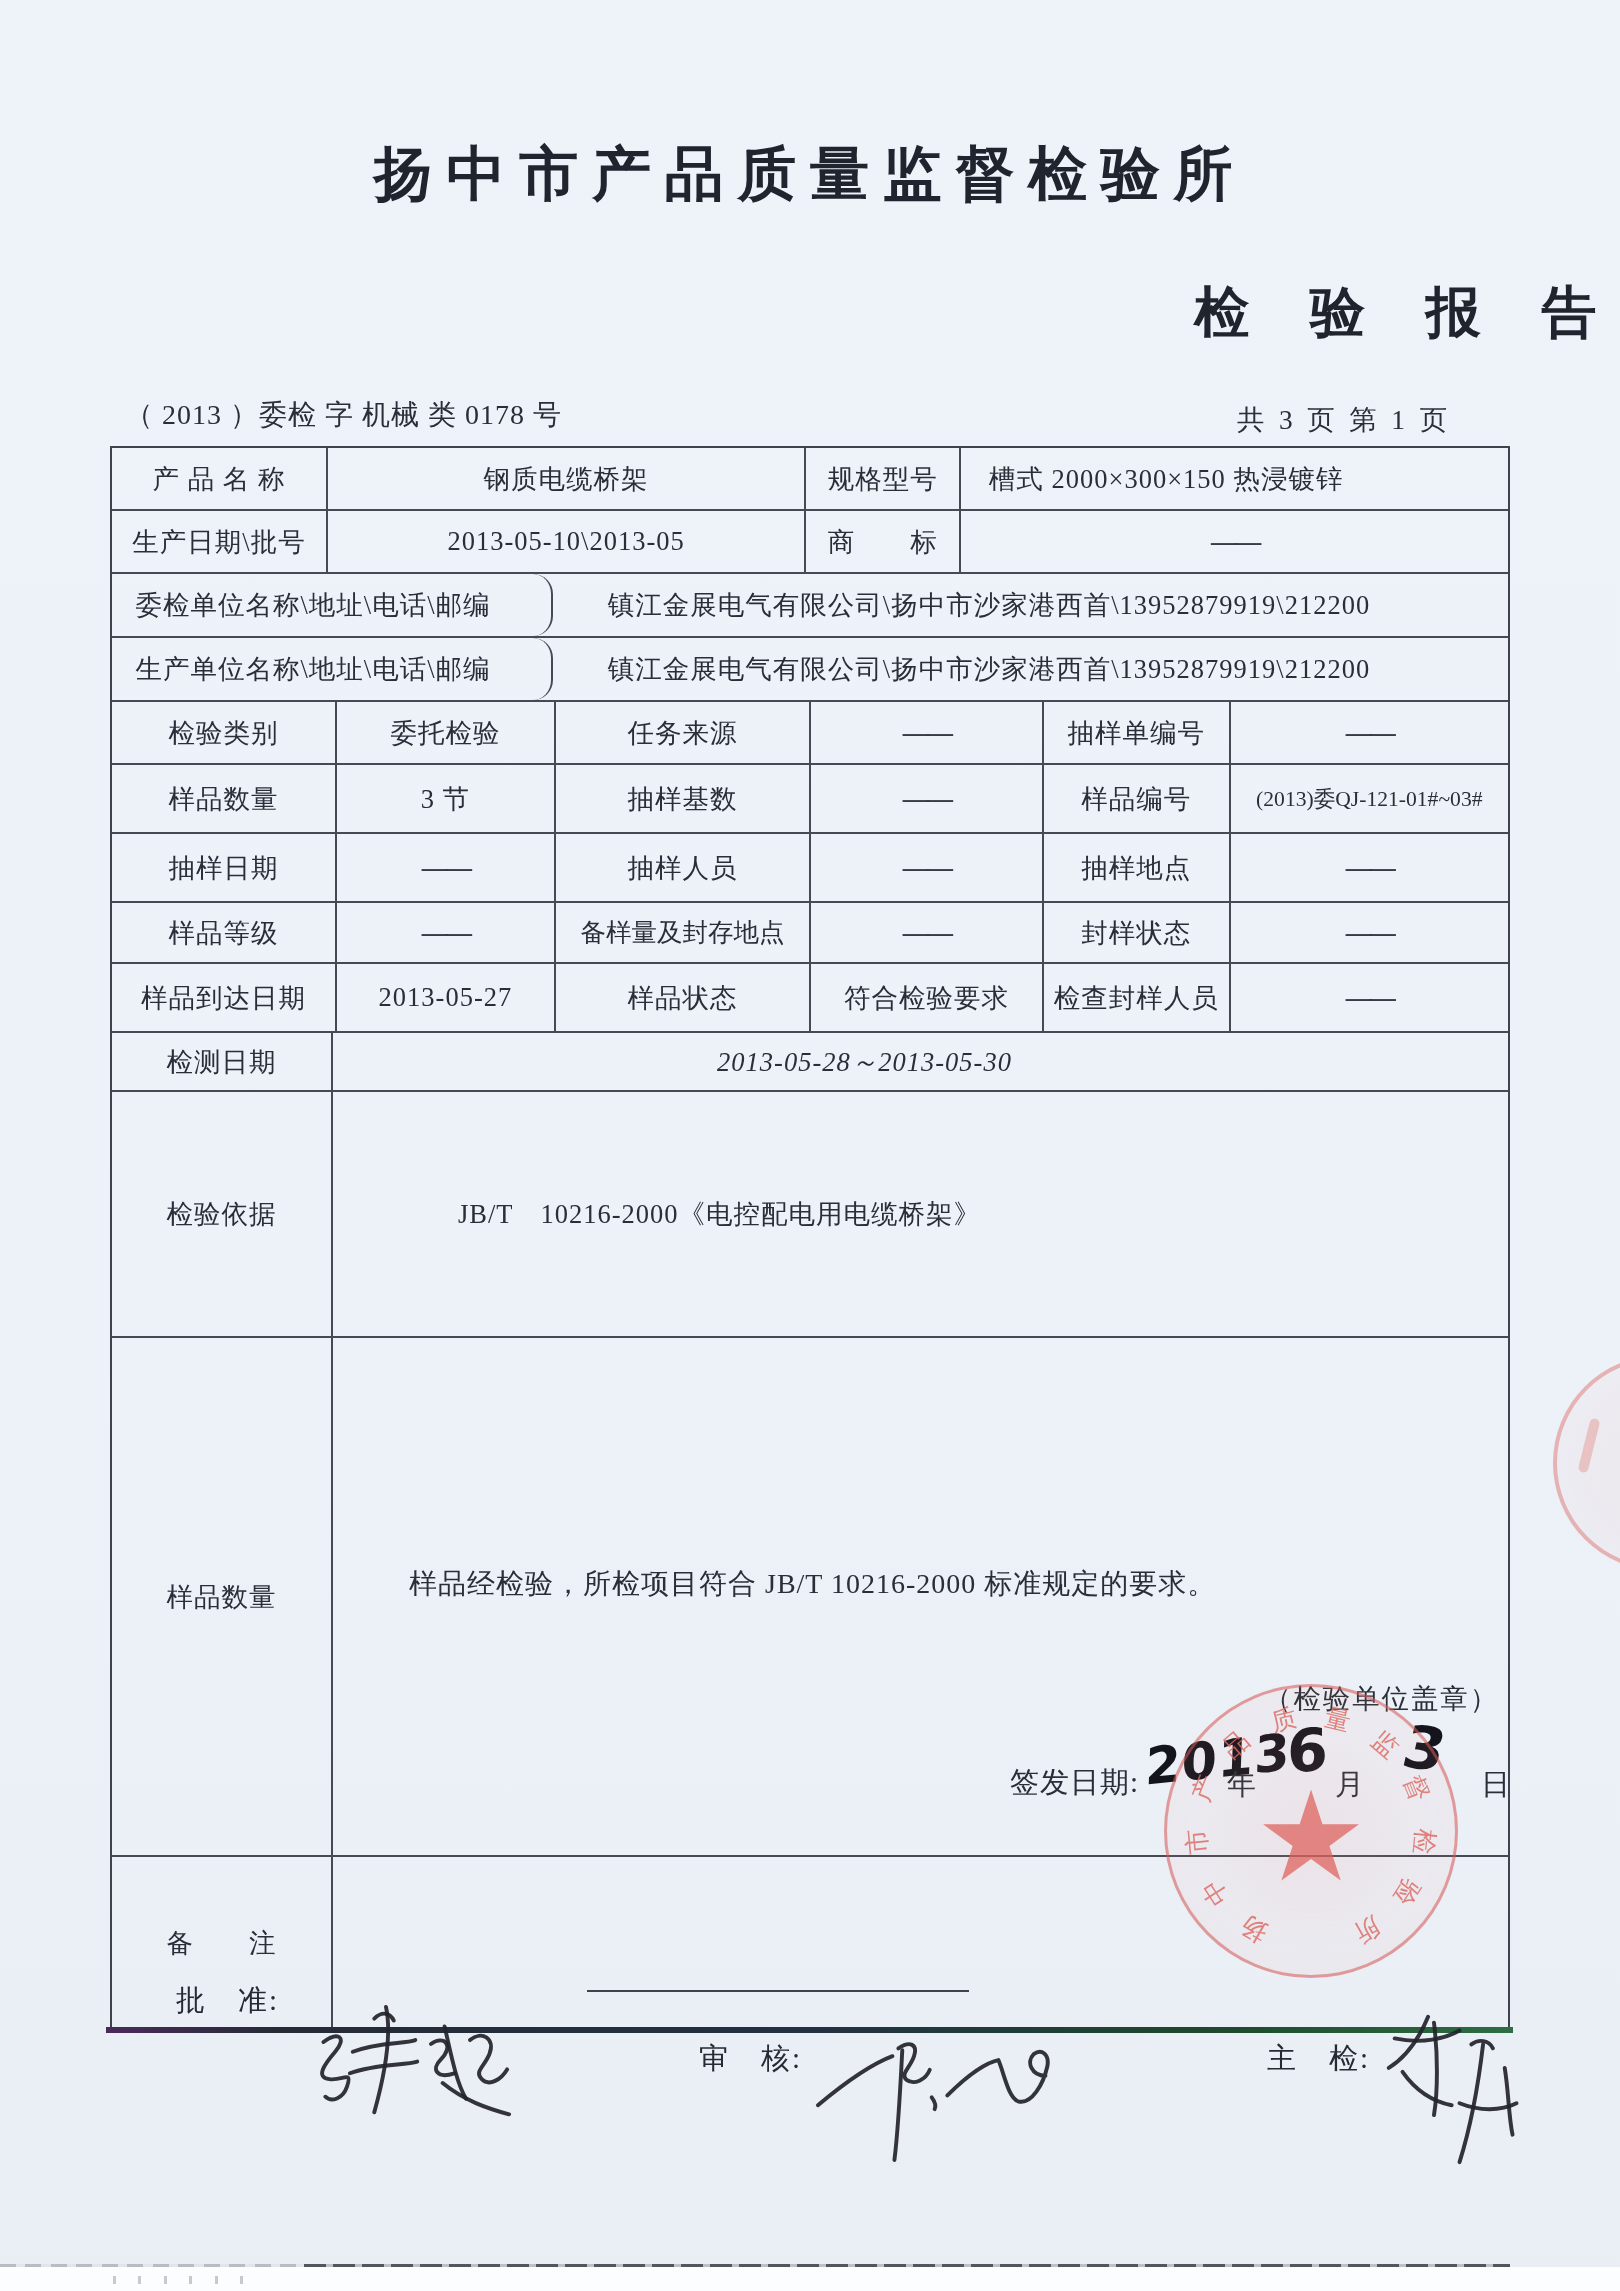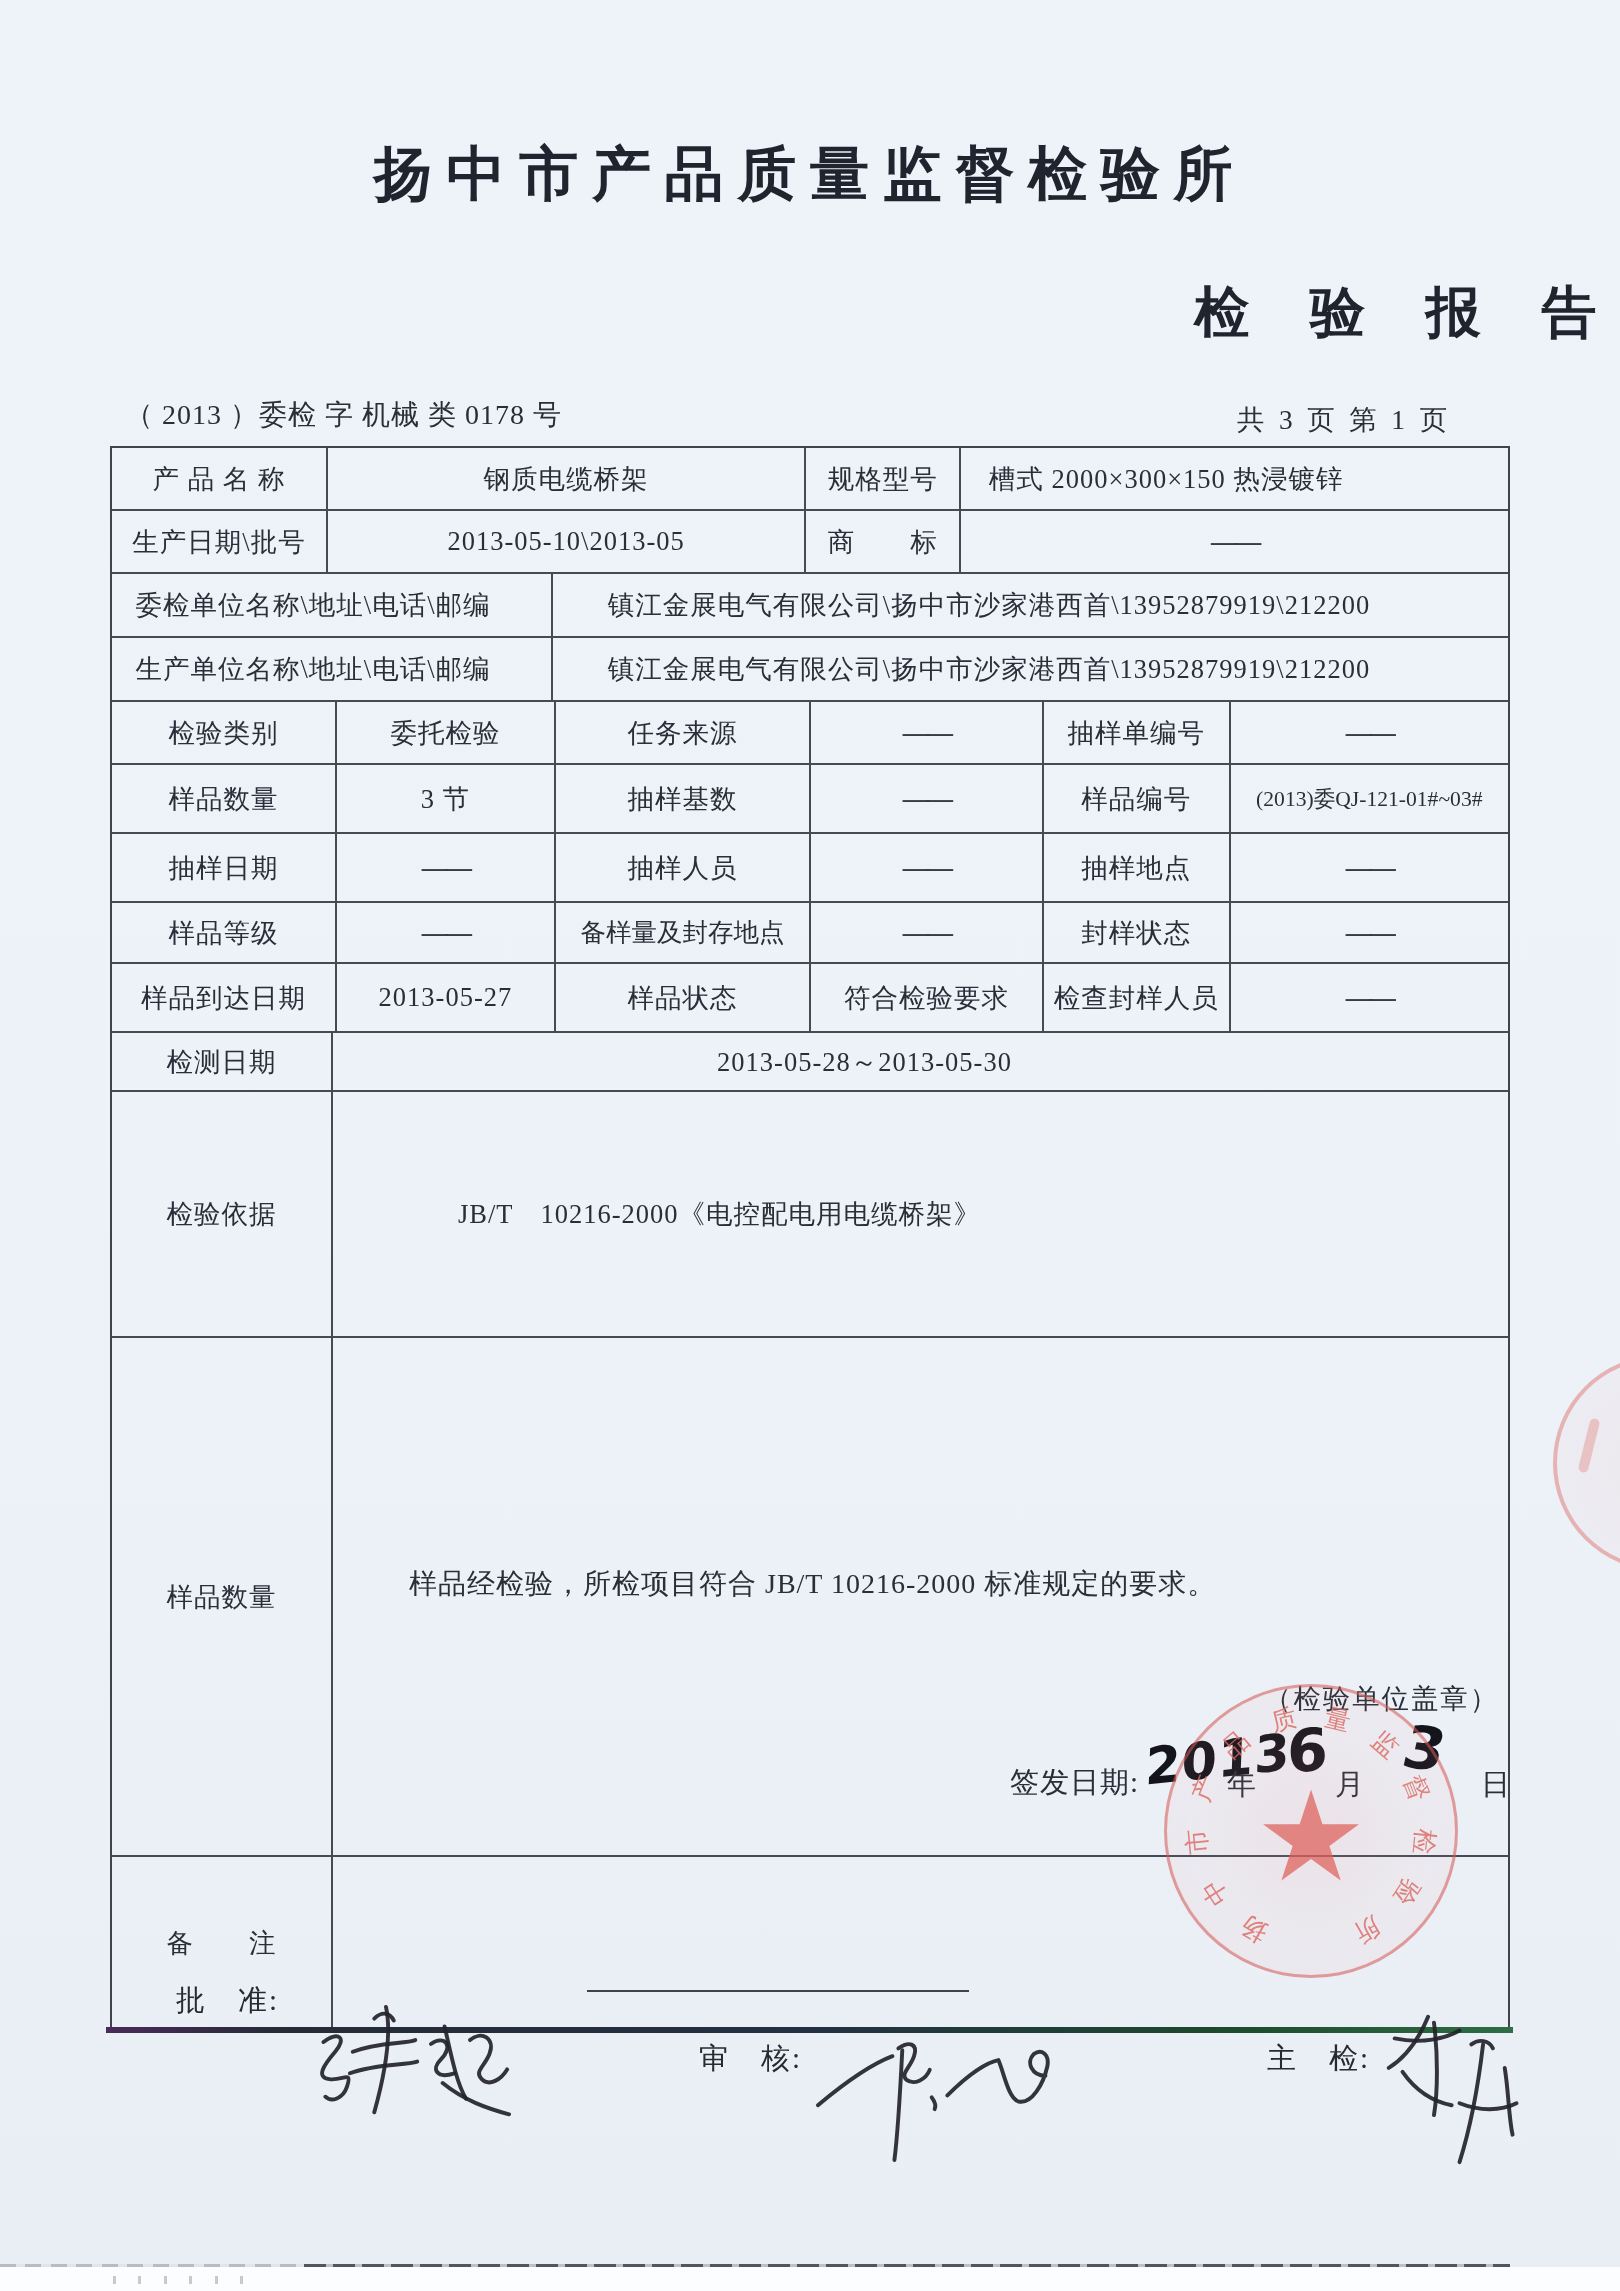--- a/index.html
+++ b/index.html
@@ -39,23 +39,23 @@
     border-right:2px solid #454a54;box-sizing:border-box;
     font-size:26.5px;letter-spacing:1px;overflow:hidden;
   }
   .cell:last-child{border-right:none;}
   .h64{height:63px}.h65{height:64px}.h63{height:69px}.h62{height:61px}.h60{height:59px}
   .h345{height:246px}.h530{height:519px}
   .c4a{width:15.48%}.c4b{width:34.24%}.c4c{width:11.13%}.c4d{flex:1}
   .c2a{width:31.58%}.c2b{flex:1}
   .c6a{width:16.11%}.c6b{width:15.69%}.c6c{width:18.28%}.c6d{width:16.67%}.c6e{width:13.38%}.c6f{flex:1}
   .cla{width:15.83%}.clb{flex:1}
-  .left{justify-content:flex-start;}
+  .left{justify-content:flex-start;border-radius:20px;}
   .pl24{padding-left:23.5px}.pl28{padding-left:27.4px}.pl56{padding-left:55px}.pl128{padding-left:125px}
-  .shiftL{padding-right:112px;}
+  .shiftL{padding-right:112px;font-style:italic;}
   .dash{letter-spacing:-2.9px;font-weight:bold;color:#373c46;}
   .small{font-size:21.6px;letter-spacing:0;}
   .cond{font-size:25.5px;letter-spacing:0;}
   
   .concl{position:relative;}
   .concl-text{position:absolute;left:76px;top:227px;font-size:28px;letter-spacing:1px;}
   .seal-note{position:absolute;left:931px;top:343px;font-size:27.4px;letter-spacing:2px;}
   .issue-label{position:absolute;left:677px;top:425px;font-size:29px;}
   .unit{position:absolute;font-size:29px;}
   .u-year{left:894px;top:427px}.u-month{left:1002px;top:427px}.u-day{left:1148px;top:427px}

